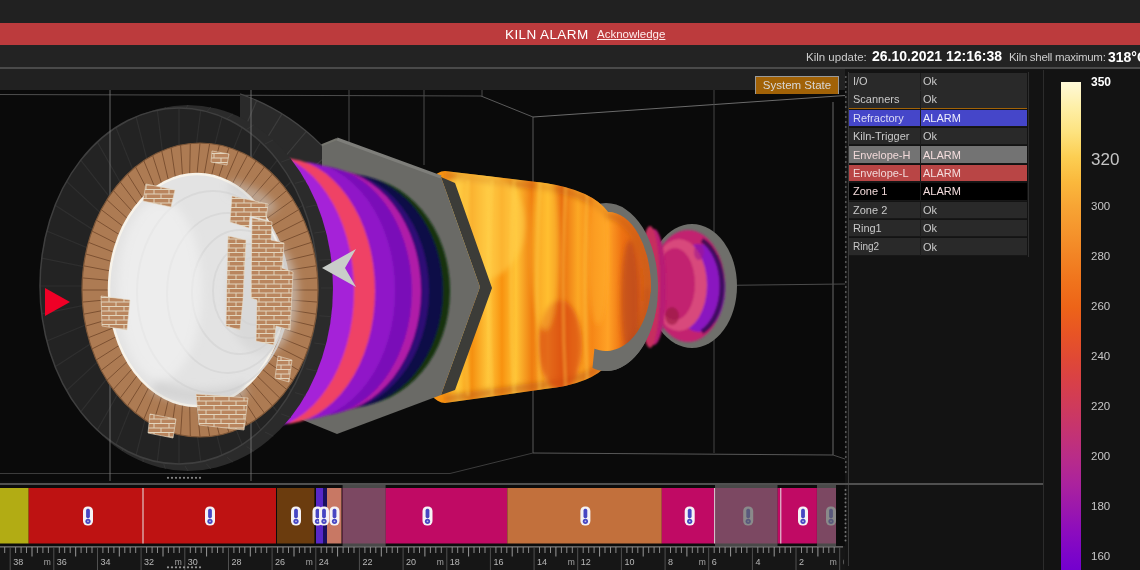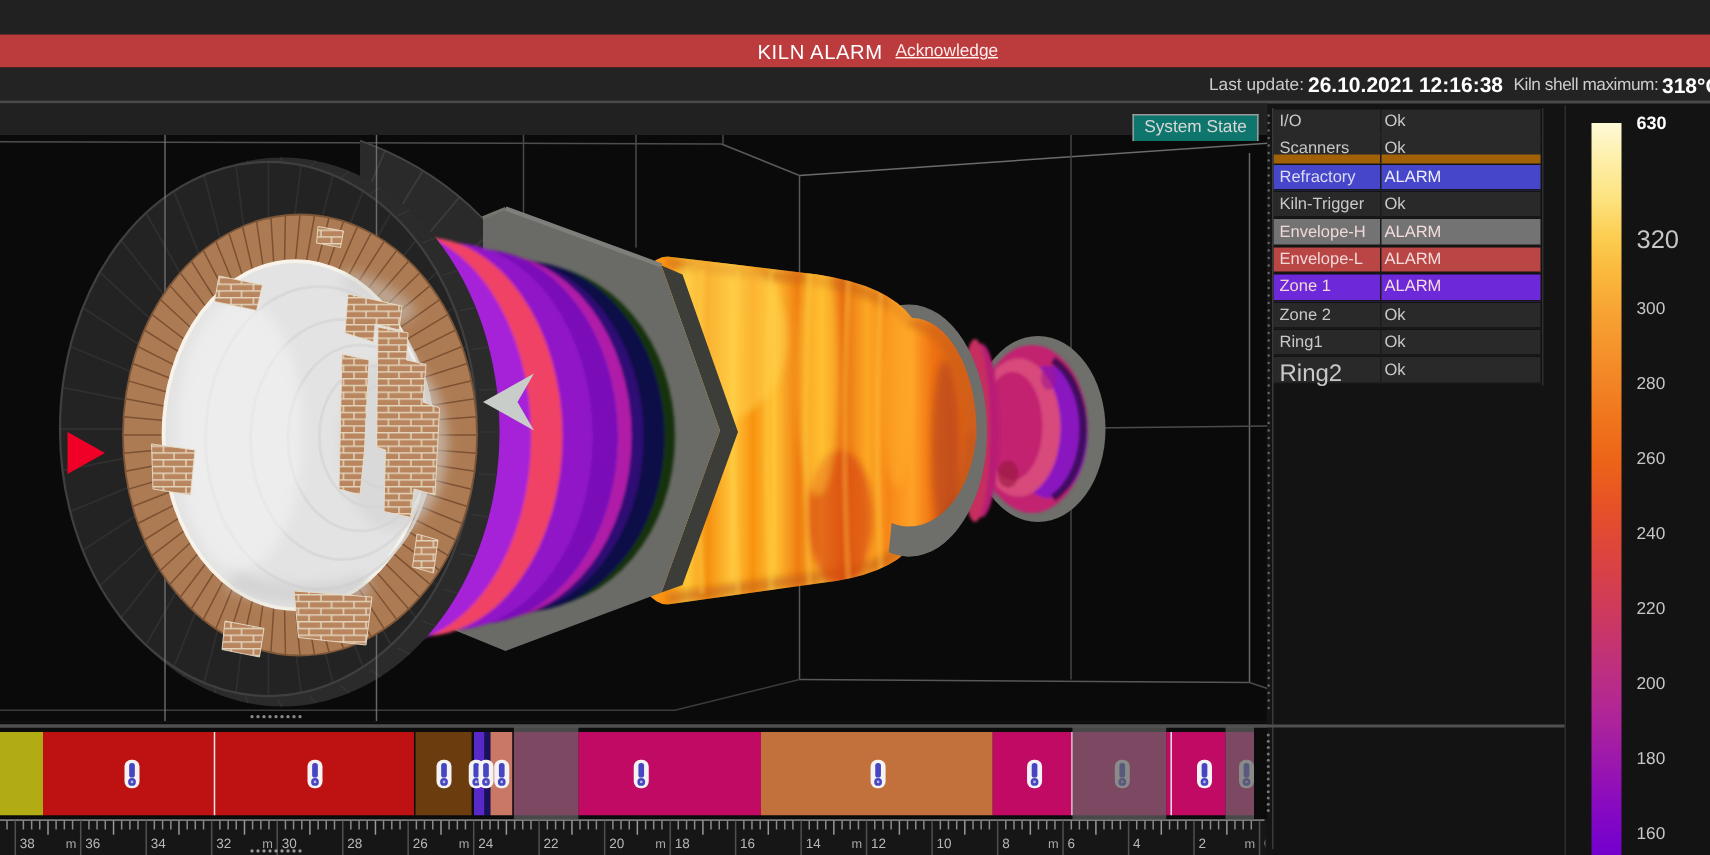--- a/index.html
+++ b/index.html
@@ -6,21 +6,21 @@
 font-family:"Liberation Sans",sans-serif;position:relative}
 .abs{position:absolute}
 </style></head>
 <body>
 <div class="abs" style="left:0;top:0;width:1140px;height:23px;background:#212121"></div>
 <div class="abs" style="left:0;top:47.5px;width:1140px;height:1px;background:#3a3a3a"></div>
 <div class="abs" style="left:0;top:23px;width:1140px;height:22px;background:#bc3b3d"></div>
 <div class="abs" style="left:505px;top:27px;font-size:13.5px;font-weight:normal;color:#ffffff;letter-spacing:0.4px">KILN ALARM</div>
 <div class="abs" style="left:597px;top:28px;font-size:11.5px;color:#ffecec;text-decoration:underline">Acknowledge</div>
 <div class="abs" style="left:0;top:45px;width:1140px;height:22px;background:#232323"></div>
-<div class="abs" style="left:806px;top:51px;font-size:11.5px;color:#cccccc">Last update:</div>
+<div class="abs" style="left:806px;top:51px;font-size:11.5px;color:#cccccc">Kiln update:</div>
 <div class="abs" style="left:872px;top:48px;font-size:14px;font-weight:bold;color:#ffffff">26.10.2021 12:16:38</div>
 <div class="abs" style="left:1009px;top:51px;font-size:11.5px;letter-spacing:-0.3px;color:#cccccc">Kiln shell maximum:</div>
 <div class="abs" style="left:1108px;top:48.5px;font-size:14px;font-weight:bold;color:#ffffff;white-space:nowrap">318°C</div>
 <div class="abs" style="left:0;top:67px;width:1140px;height:1.5px;background:#4a4a4a"></div>
 <div class="abs" style="left:0;top:68.5px;width:845px;height:412px;background:#212121"></div>
 <div class="abs" style="left:849px;top:70px;width:291px;height:500px;background:#131313"></div>
 <div class="abs" style="left:1043px;top:70px;width:1px;height:500px;background:#2c2c2c"></div>
 <svg width="845" height="409" viewBox="0 72 845 409" style="position:absolute;left:0;top:72px">
     <defs>
 <filter id="b1" x="-20%" y="-20%" width="140%" height="140%">
@@ -480,27 +480,27 @@
     <circle cx="845.8" cy="432" r="0.9" fill="#606060"></circle>
     <circle cx="845.8" cy="437" r="0.9" fill="#606060"></circle>
     <circle cx="845.8" cy="442" r="0.9" fill="#606060"></circle>
     <circle cx="845.8" cy="447" r="0.9" fill="#606060"></circle>
     <circle cx="845.8" cy="452" r="0.9" fill="#606060"></circle>
     <circle cx="845.8" cy="457" r="0.9" fill="#606060"></circle>
     <circle cx="845.8" cy="462" r="0.9" fill="#606060"></circle>
     <circle cx="845.8" cy="467" r="0.9" fill="#606060"></circle>
     <circle cx="845.8" cy="472" r="0.9" fill="#606060"></circle>
   </svg>
-<div class="abs" style="left:755px;top:75.5px;width:84px;height:18px;background:#0f766e;border:1px solid #9a9a9a;border-bottom:none;text-align:center;line-height:17px;font-size:11.5px;color:#d8d8d8">System State</div>
+<div class="abs" style="left:755px;top:75.5px;width:84px;height:18px;background:#a16207;border:1px solid #9a9a9a;border-bottom:none;text-align:center;line-height:17px;font-size:11.5px;color:#d8d8d8">System State</div>
 <div style="position:absolute;left:849px;top:72.8px;width:178px;height:21px;background:#292929;border-bottom:1px solid #171717">
     <span style="position:absolute;left:4px;top:2.2px;font-size:11px;color:#c9c9c9">I/O</span>
     <span style="position:absolute;left:74px;top:2.2px;font-size:11px;color:#c9c9c9">Ok</span>
     <div style="position:absolute;left:71px;top:0;width:1px;height:17.4px;background:#1c1c1c"></div>
   </div>
-<div style="position:absolute;left:849px;top:91.2px;width:178px;height:17.4px;background:#292929;border-bottom:6px solid #a16207">
+<div style="position:absolute;left:849px;top:91.2px;width:178px;height:17.4px;background:#292929;border-bottom:1px solid #a16207">
     <span style="position:absolute;left:4px;top:2.2px;font-size:11px;color:#c9c9c9">Scanners</span>
     <span style="position:absolute;left:74px;top:2.2px;font-size:11px;color:#c9c9c9">Ok</span>
     <div style="position:absolute;left:71px;top:0;width:1px;height:17.4px;background:#1c1c1c"></div>
   </div>
 <div style="position:absolute;left:849px;top:109.6px;width:178px;height:17.4px;background:#4546c9;border-bottom:1px solid #171717">
     <span style="position:absolute;left:4px;top:2.2px;font-size:11px;color:#dcdcf4">Refractory</span>
     <span style="position:absolute;left:74px;top:2.2px;font-size:11px;color:#eeeefc">ALARM</span>
     <div style="position:absolute;left:71px;top:0;width:1px;height:17.4px;background:#1c1c1c"></div>
   </div>
 <div style="position:absolute;left:849px;top:128.0px;width:178px;height:17.4px;background:#292929;border-bottom:1px solid #171717">
@@ -511,37 +511,37 @@
 <div style="position:absolute;left:849px;top:146.4px;width:178px;height:17.4px;background:#737373;border-bottom:1px solid #171717">
     <span style="position:absolute;left:4px;top:2.2px;font-size:11px;color:#f0d8d8">Envelope-H</span>
     <span style="position:absolute;left:74px;top:2.2px;font-size:11px;color:#f4dddd">ALARM</span>
     <div style="position:absolute;left:71px;top:0;width:1px;height:17.4px;background:#1c1c1c"></div>
   </div>
 <div style="position:absolute;left:849px;top:164.8px;width:178px;height:17.4px;background:#b94545;border-bottom:1px solid #171717">
     <span style="position:absolute;left:4px;top:2.2px;font-size:11px;color:#f0d8d8">Envelope-L</span>
     <span style="position:absolute;left:74px;top:2.2px;font-size:11px;color:#f4dddd">ALARM</span>
     <div style="position:absolute;left:71px;top:0;width:1px;height:17.4px;background:#1c1c1c"></div>
   </div>
-<div style="position:absolute;left:849px;top:183.2px;width:178px;height:17.4px;background:#6d28d9;border-bottom:1px solid #171717">
+<div style="position:absolute;left:849px;top:183.2px;width:178px;height:17.4px;background:#000000;border-bottom:1px solid #171717">
     <span style="position:absolute;left:4px;top:2.2px;font-size:11px;color:#f0d8d8">Zone 1</span>
     <span style="position:absolute;left:74px;top:2.2px;font-size:11px;color:#f4dddd">ALARM</span>
     <div style="position:absolute;left:71px;top:0;width:1px;height:17.4px;background:#1c1c1c"></div>
   </div>
 <div style="position:absolute;left:849px;top:201.6px;width:178px;height:17.4px;background:#292929;border-bottom:1px solid #171717">
     <span style="position:absolute;left:4px;top:2.2px;font-size:11px;color:#c9c9c9">Zone 2</span>
     <span style="position:absolute;left:74px;top:2.2px;font-size:11px;color:#c9c9c9">Ok</span>
     <div style="position:absolute;left:71px;top:0;width:1px;height:17.4px;background:#1c1c1c"></div>
   </div>
 <div style="position:absolute;left:849px;top:220.0px;width:178px;height:17.4px;background:#292929;border-bottom:1px solid #171717">
     <span style="position:absolute;left:4px;top:2.2px;font-size:11px;color:#c9c9c9">Ring1</span>
     <span style="position:absolute;left:74px;top:2.2px;font-size:11px;color:#c9c9c9">Ok</span>
     <div style="position:absolute;left:71px;top:0;width:1px;height:17.4px;background:#1c1c1c"></div>
   </div>
 <div style="position:absolute;left:849px;top:238.4px;width:178px;height:17.4px;background:#292929;border-bottom:1px solid #171717">
-    <span style="position:absolute;left:4px;top:2.2px;font-size:16px;color:#c9c9c9">Ring2</span>
+    <span style="position:absolute;left:4px;top:2.2px;font-size:10px;color:#c9c9c9">Ring2</span>
     <span style="position:absolute;left:74px;top:2.2px;font-size:11px;color:#c9c9c9">Ok</span>
     <div style="position:absolute;left:71px;top:0;width:1px;height:17.4px;background:#1c1c1c"></div>
   </div>
 <div style="position:absolute;left:848px;top:72px;width:1px;height:494px;background:#3a3a3a"></div>
 <div style="position:absolute;left:1028px;top:72px;width:1px;height:185px;background:#2e2e2e"></div>
 <svg width="848" height="89" viewBox="0 481 848 89" style="position:absolute;left:0;top:481px">
     <rect x="0" y="481" width="845" height="89" fill="#0c0c0c"></rect>
     <line x1="0" y1="484" x2="845" y2="484" stroke="#505050" stroke-width="2"></line>
     <rect x="0" y="488" width="28.7" height="55.5" fill="#b2ac14"></rect>
     <rect x="28.7" y="488" width="114.3" height="55.5" fill="#be1212"></rect>
@@ -842,21 +842,21 @@
     <circle cx="845.5" cy="511.0" r="1.0" fill="#777777"></circle>
     <circle cx="845.5" cy="515.2" r="1.0" fill="#777777"></circle>
     <circle cx="845.5" cy="519.4" r="1.0" fill="#777777"></circle>
     <circle cx="845.5" cy="523.6" r="1.0" fill="#777777"></circle>
     <circle cx="845.5" cy="527.8" r="1.0" fill="#777777"></circle>
     <circle cx="845.5" cy="532.0" r="1.0" fill="#777777"></circle>
     <circle cx="845.5" cy="536.2" r="1.0" fill="#777777"></circle>
     <circle cx="845.5" cy="540.4" r="1.0" fill="#777777"></circle>
   </svg>
 <div style="position:absolute;left:1061px;top:82px;width:20px;height:488px;background:linear-gradient(to bottom,#fef9d8 0.0%,#feefa8 5.1%,#fde380 10.2%,#fcce52 15.4%,#fab83c 20.5%,#f7a434 25.6%,#f5942c 30.7%,#f28324 35.9%,#f0731c 41.0%,#ed6418 46.1%,#e85524 51.2%,#e04934 56.4%,#d84048 61.5%,#ce3a5c 66.6%,#c43372 71.7%,#b92c88 76.8%,#ac239c 82.0%,#9c18ac 87.1%,#8c0cbe 92.2%,#7b04ca 97.3%,#7400ce 100.0%)"></div>
-<div style="position:absolute;left:1091px;top:75px;font-size:12px;font-weight:bold;color:#ffffff">630</div>
+<div style="position:absolute;left:1091px;top:75px;font-size:12px;font-weight:bold;color:#ffffff">350</div>
 <div style="position:absolute;left:1091px;top:150px;font-size:17px;color:#c6c6c6">320</div>
 <div style="position:absolute;left:1091px;top:200px;font-size:11.5px;color:#c6c6c6">300</div>
 <div style="position:absolute;left:1091px;top:250px;font-size:11.5px;color:#c6c6c6">280</div>
 <div style="position:absolute;left:1091px;top:300px;font-size:11.5px;color:#c6c6c6">260</div>
 <div style="position:absolute;left:1091px;top:350px;font-size:11.5px;color:#c6c6c6">240</div>
 <div style="position:absolute;left:1091px;top:400px;font-size:11.5px;color:#c6c6c6">220</div>
 <div style="position:absolute;left:1091px;top:450px;font-size:11.5px;color:#c6c6c6">200</div>
 <div style="position:absolute;left:1091px;top:500px;font-size:11.5px;color:#c6c6c6">180</div>
 <div style="position:absolute;left:1091px;top:550px;font-size:11.5px;color:#c6c6c6">160</div>
 <div class="abs" style="left:0;top:483px;width:1043px;height:2px;background:#505050"></div>

